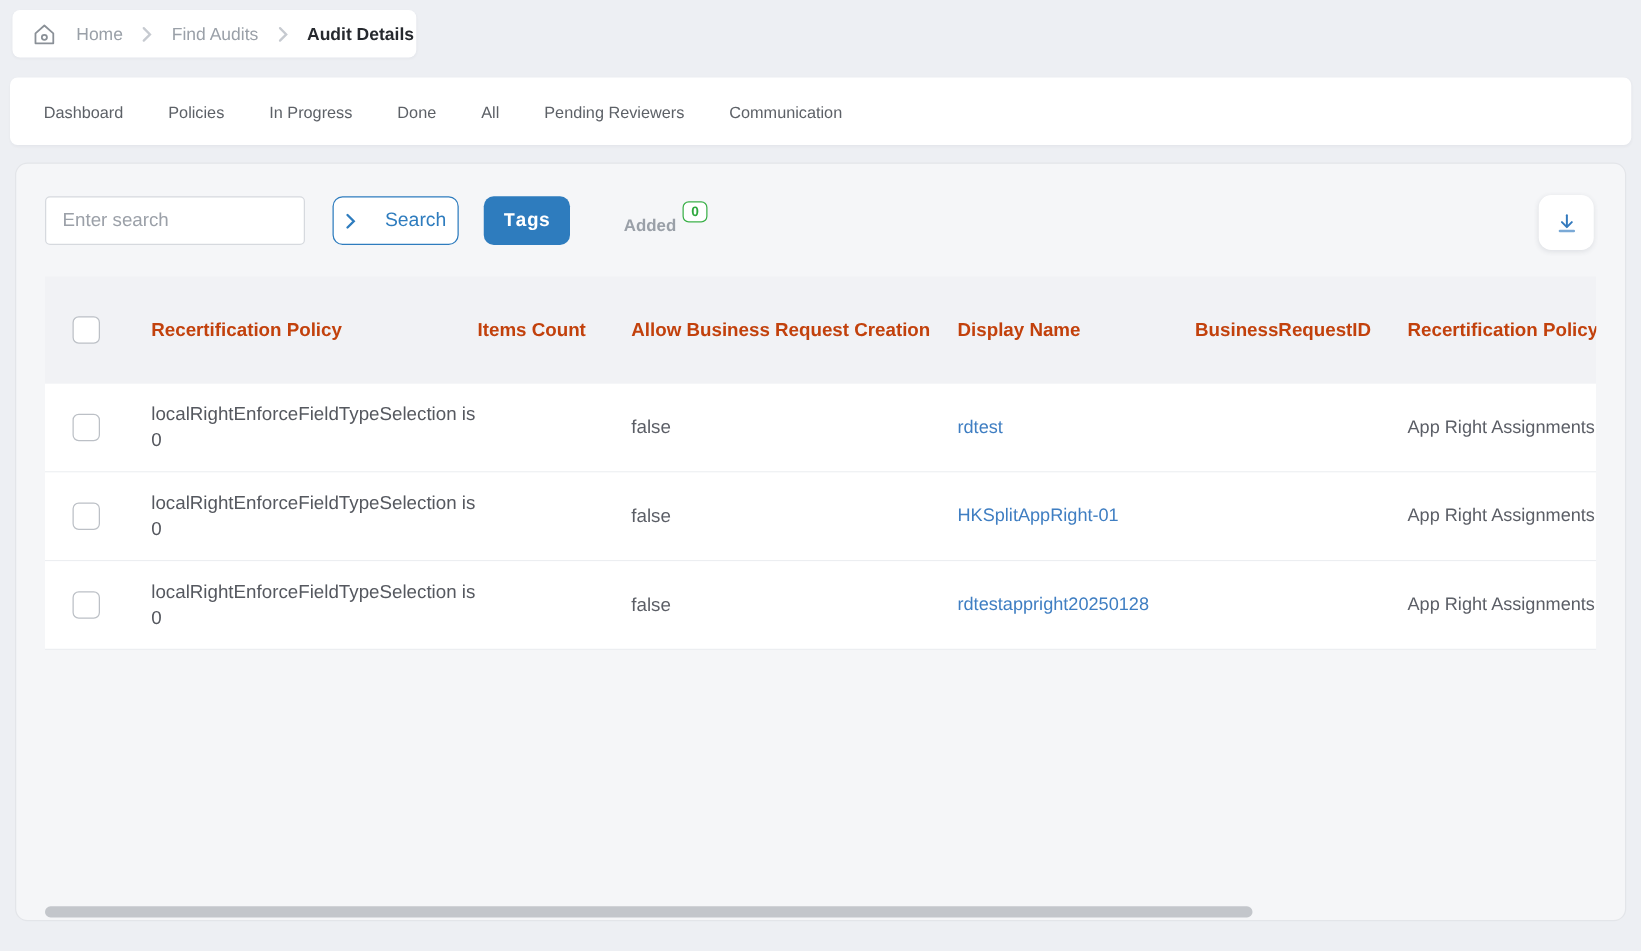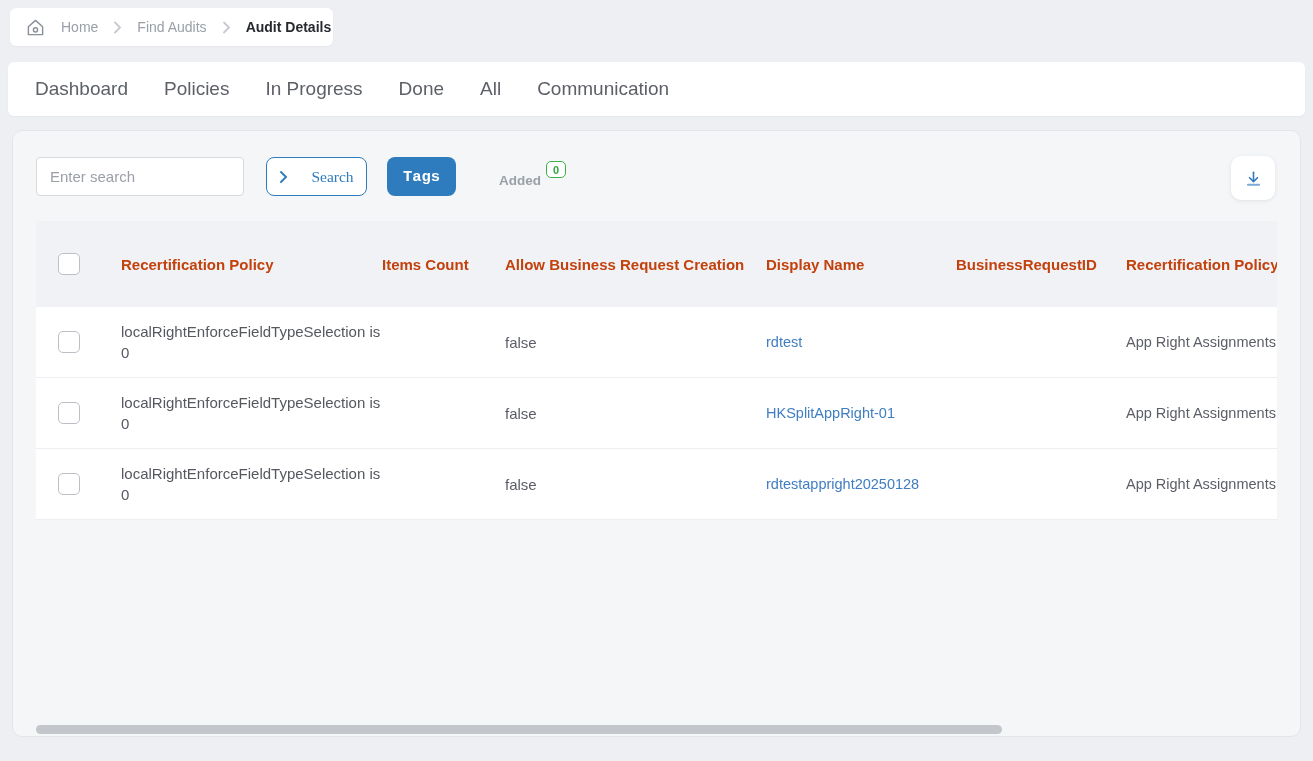--- a/index.html
+++ b/index.html
@@ -22,21 +22,21 @@
   .crumb-sep { margin:0 15px; display:flex; align-items:center; }
   
   .tab-bar {
     position:absolute; left:8px; top:62px; width:1297px; height:54px;
     background:#ffffff; border-radius:6px;
     display:flex; align-items:stretch; padding-left:9px;
     box-shadow:0 1px 2px rgba(40,50,70,.04);
   }
   .tab {
     display:flex; align-items:center; padding:0 18px;
-    font-size:19px; color:#5d6167; cursor:pointer;
+    font-size:13px; color:#5d6167; cursor:pointer;
     border-top:4px solid transparent; border-bottom:4px solid transparent;
     white-space:nowrap;
   }
   .tab.active { color:#1b1e23; font-weight:bold; border-bottom-color:#3078bd; }
   
   .panel {
     position:absolute; left:12px; top:130px; width:1289px; height:607px;
     background:#f5f6f8; border:1px solid #e3e5e9; border-radius:10px;
     overflow:hidden;
   }
@@ -45,21 +45,21 @@
     background:#fff; border:1px solid #d6d9de; border-radius:4px;
     padding:16px 13px; font-size:15px; color:#3c4046;
     font-family:"Liberation Sans", sans-serif; outline:none;
   }
   .search-input::placeholder { color:#9ba0a8; }
   .btn-search {
     position:absolute; left:253px; top:26px; width:101px; height:39px;
     background:#fff; border:1px solid #2e7cbe; border-radius:8px;
     color:#2e7cbe; font-size:15.5px; display:flex; align-items:center;
     justify-content:center; gap:23px; cursor:pointer;
-    font-family:Liberation Serif, serif;
+    font-family:Liberation Sans, sans-serif;
   }
   .btn-tags {
     position:absolute; left:374px; top:26px; width:69px; height:39px;
     background:#2e7cbe; border:none; border-radius:8px;
     color:#ffffff; font-size:15.5px; font-weight:600; cursor:pointer;
     font-family:Liberation Mono, monospace;
   }
   .added-wrap {
     position:absolute; left:486px; top:30px;
     display:flex; align-items:flex-start;
@@ -134,20 +134,21 @@
     </span>
     <span class="crumb-item current">Audit Details</span>
   </div>
 
   <div class="tab-bar">
     <div class="tab">Dashboard</div>
     <div class="tab">Policies</div>
     <div class="tab">In Progress</div>
     <div class="tab">Done</div>
     <div class="tab">All</div>
+    <div class="tab">Pending Reviewers</div>
     <div class="tab">Communication</div>
   </div>
 
   <div class="panel">
 
     <input class="search-input" type="text" placeholder="Enter search" style="">
 
     <button class="btn-search">
       <span style="display:flex;">
         <svg width="9" height="14" viewBox="0 0 9 14" fill="none" stroke="#2e7cbe" stroke-width="1.9" stroke-linecap="round">

